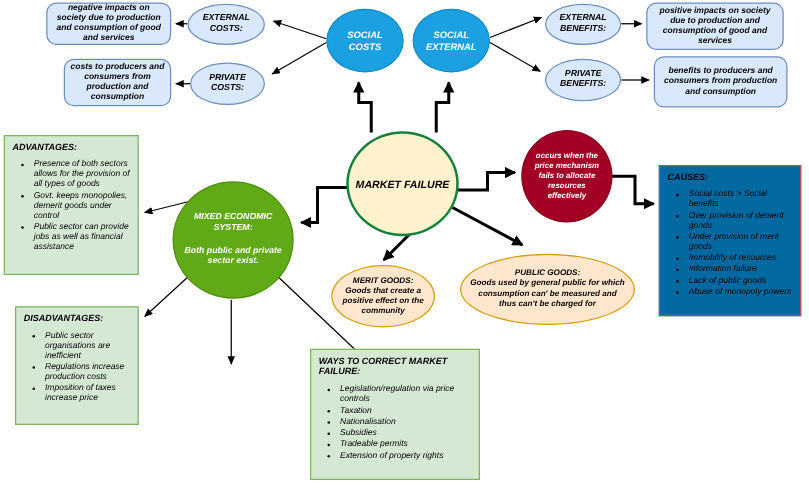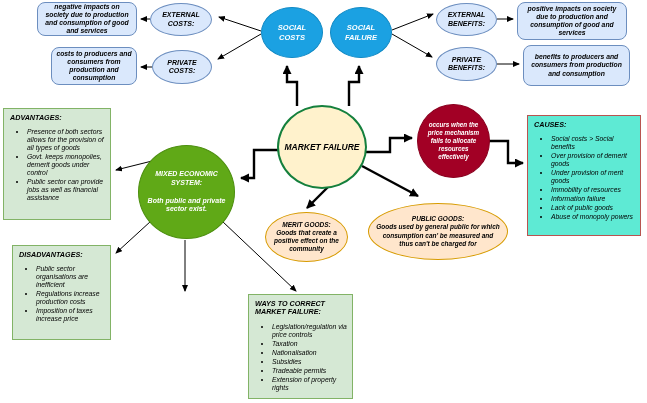--- a/index.html
+++ b/index.html
@@ -19,21 +19,21 @@
   .circ-cream{background:#fff2cc;border:2px solid #15803d;border-radius:50%;font-size:8.5px;font-weight:bold;}
   
   .circ-red{background:#a20025;border:1px solid #8a001f;border-radius:50%;color:#ffffff;font-size:6.3px;font-weight:bold;line-height:1.25;padding:4px 7px;}
   
   .circ-green{background:#60a917;border:1px solid #4d8f10;border-radius:50%;color:#ffffff;font-size:7px;font-weight:bold;line-height:1.25;padding:4px 8px;flex-direction:column;}
   .circ-green .gap{height:9px;}
   
   .ell-tan{background:#ffe6cc;border:1px solid #d79b00;border-radius:50%;font-size:6.5px;font-weight:bold;line-height:1.25;padding:3px 6px;flex-direction:column;}
   
   .list-box{position:absolute;box-sizing:border-box;border:1px solid #82b366;background:#d5e8d4;padding:5px 4px 4px 6px;text-align:left;}
-  .list-box.pink{background:#5eead4;border-color:#b85450;}
+  .list-box.pink{background:#0369a1;border-color:#b85450;margin-top:17px;}
   .list-box .ttl{font-size:7.2px;font-weight:bold;line-height:1.15;}
   .list-box ul{margin:6px 0 0 0;padding-left:17px;}
   .list-box li{font-size:6.8px;line-height:1.18;margin:0 0 1px 0;}
 </style>
 </head>
 <body>
 
 <div id="canvas">
 
   <svg id="connectors" viewBox="0 0 647 403" xmlns="http://www.w3.org/2000/svg">
@@ -78,21 +78,21 @@
     <span>costs to producers and consumers from production and consumption</span>
   </div>
   <div class="node ell-blue" style="left:152px;top:50px;width:60px;height:34px;">
     <span>PRIVATE COSTS:</span>
   </div>
 
   <div class="node circ-blue" style="left:261px;top:7px;width:62px;height:51px;">
     <span>SOCIAL COSTS</span>
   </div>
   <div class="node circ-blue" style="left:330px;top:7px;width:62px;height:51px;">
-    <span>SOCIAL FAILURE</span>
+    <span>SOCIAL EXTERNAL</span>
   </div>
 
   <div class="node ell-blue" style="left:436px;top:3px;width:61px;height:33px;">
     <span>EXTERNAL BENEFITS:</span>
   </div>
   <div class="node note-blue" style="left:517px;top:2px;width:110px;height:38px;">
     <span>positive impacts on society due to production and consumption of good and services</span>
   </div>
   <div class="node ell-blue" style="left:436px;top:47px;width:61px;height:34px;">
     <span>PRIVATE BENEFITS:</span>
@@ -150,21 +150,21 @@
     <span>MERIT GOODS:</span>
     <span>Goods that create a positive effect on the community</span>
   </div>
 
   <div class="node ell-tan" style="left:368px;top:203px;width:140px;height:57px;">
     <span>PUBLIC GOODS:</span>
     <span>Goods used by general public for which consumption can' be measured and thus can't be charged for</span>
   </div>
 
 
-  <div class="list-box" style="left:248px;top:294px;width:105px;height:105px;">
+  <div class="list-box" style="left:248px;top:279px;width:136px;height:105px;">
     <div class="ttl">WAYS TO CORRECT MARKET FAILURE:</div>
     <ul>
         <li>Legislation/regulation via price controls</li>
         <li>Taxation</li>
         <li>Nationalisation</li>
         <li>Subsidies</li>
         <li>Tradeable permits</li>
         <li>Extension of property rights</li>
       </ul>
   </div>

